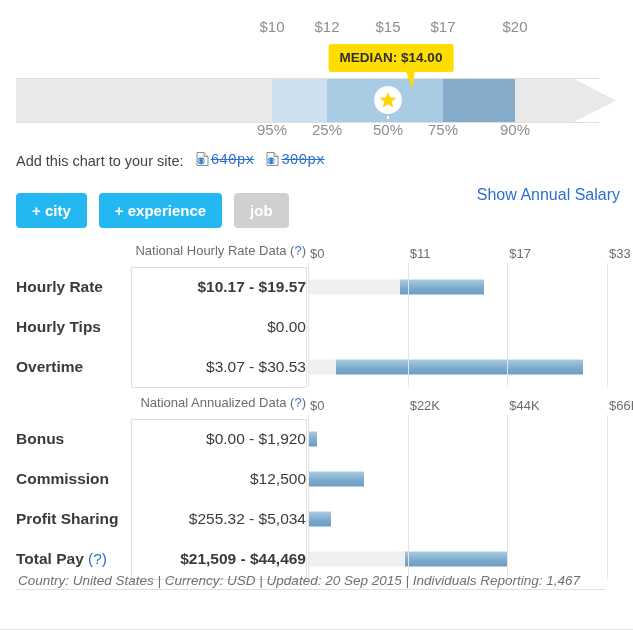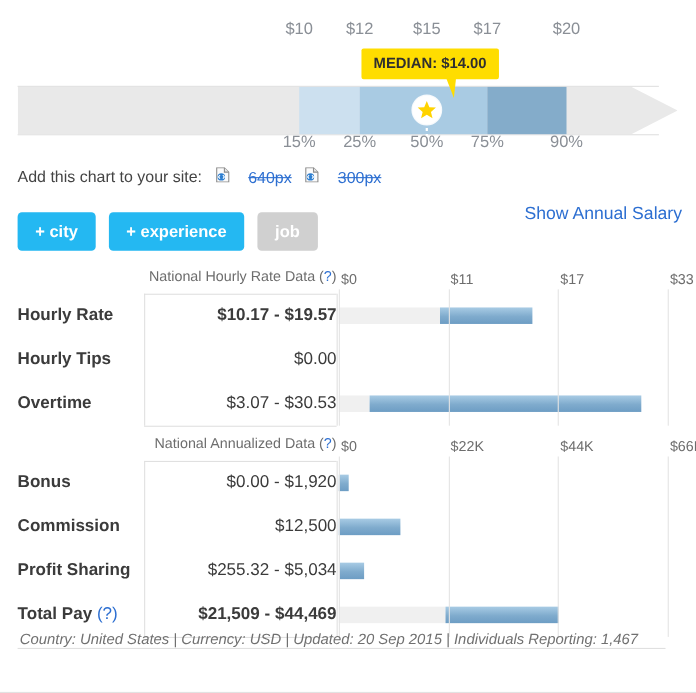--- a/index.html
+++ b/index.html
@@ -108,21 +108,21 @@
     font-size: 14.5px; color: #444;
     display: flex; align-items: center; gap: 6px;
   }
   .embed-link {
     color: #2d6fd1;
     text-decoration: line-through;
     font-size: 14.5px;
     cursor: pointer;
   }
   .embed-icon { display:inline-block; vertical-align: middle; }
-  .embed-item { display:flex; align-items:flex-end; gap:17px; margin-left: 6px;}
+  .embed-item { display:flex; align-items:flex-start; gap:2px; margin-left: 6px; font-family: Liberation Mono, monospace;}
 
   
   .btn-row {
     position: absolute; left: 16px; top: 193px;
     display: flex; align-items: center; gap: 12px;
   }
   .btn {
     border: none; border-radius: 4px;
     font-size: 15px; font-weight: bold;
     color: #ffffff;
@@ -237,21 +237,21 @@
     </div>
 
     <div class="range-top-labels" id="topLabels">
         <div class="tick-label tick-top" style="left: 272px;">$10</div>
         <div class="tick-label tick-top" style="left: 327px;">$12</div>
         <div class="tick-label tick-top" style="left: 388px;">$15</div>
         <div class="tick-label tick-top" style="left: 443px;">$17</div>
         <div class="tick-label tick-top" style="left: 515px;">$20</div>
       </div>
     <div class="range-bot-labels" id="botLabels">
-        <div class="tick-label tick-bot" style="left: 272px;">15%</div>
+        <div class="tick-label tick-bot" style="left: 272px;">95%</div>
         <div class="tick-label tick-bot" style="left: 327px;">25%</div>
         <div class="tick-label tick-bot" style="left: 388px;">50%</div>
         <div class="tick-label tick-bot" style="left: 443px;">75%</div>
         <div class="tick-label tick-bot" style="left: 515px;">90%</div>
       </div>
 
     <div class="median-dash" id="medianDash" style="left: 388px;"></div>
 
     <div class="median-star" id="medianStar" style="left: 388px;">
       <svg width="18" height="18" viewBox="0 0 20 20" aria-hidden="true">

